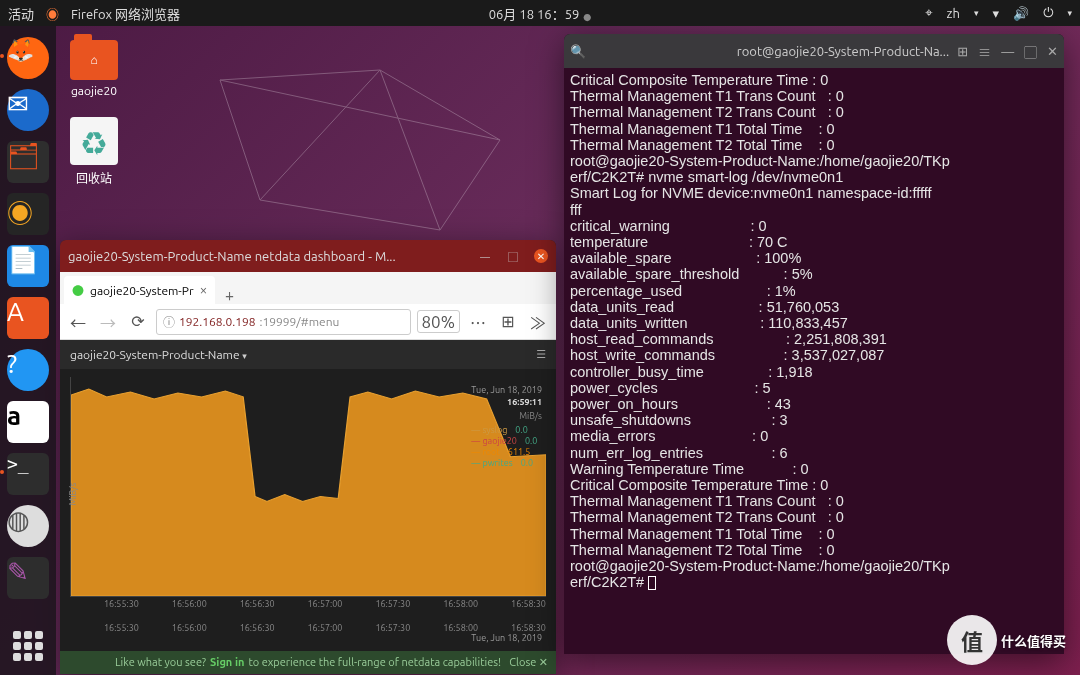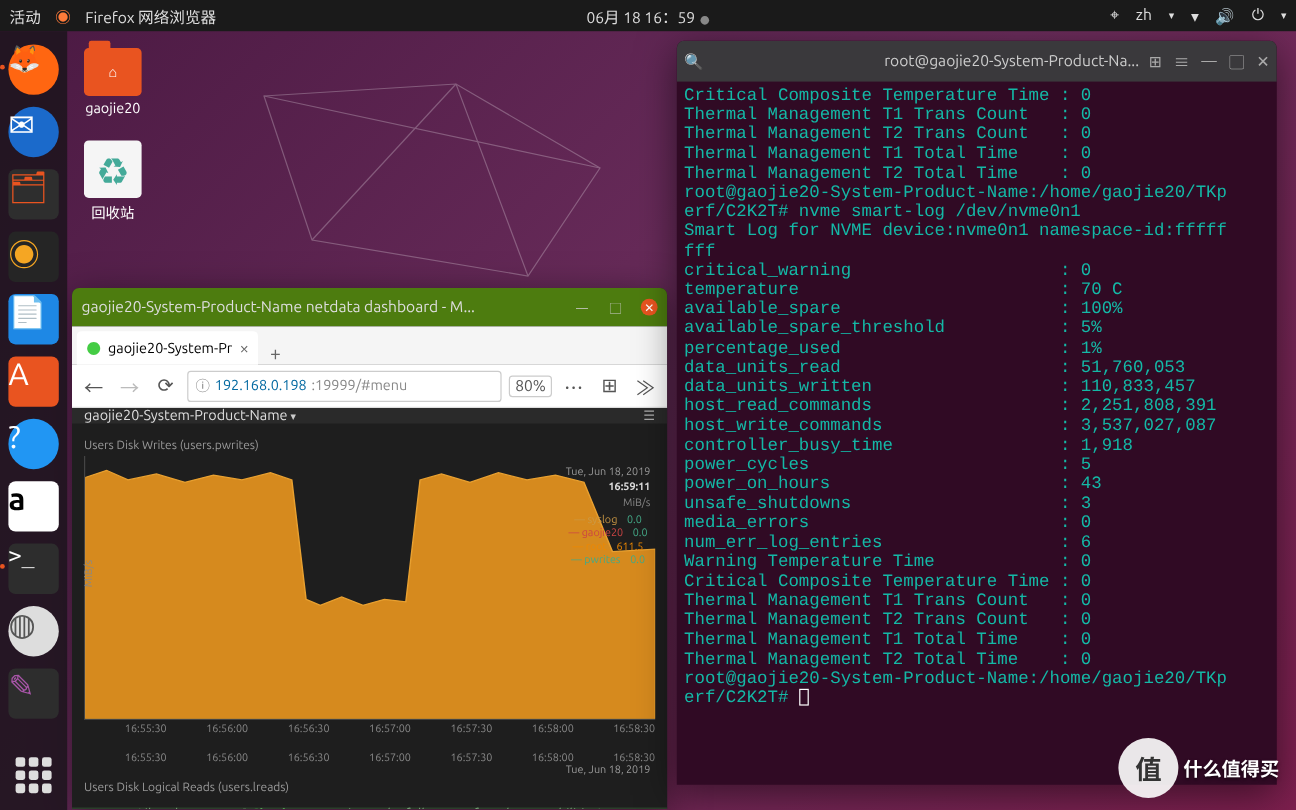--- a/index.html
+++ b/index.html
@@ -25,65 +25,65 @@
 .dock-sshot{background:#2d2d2d;color:#a855a8;width:42px;height:42px;border-radius:6px}
 .dock-apps{position:absolute;bottom:8px;width:42px;height:42px;display:grid;grid-template-columns:repeat(3,1fr);grid-template-rows:repeat(3,1fr);gap:3px;padding:6px}
 .dock-apps span{background:#ddd;border-radius:2px}
 .desktop-icons{position:absolute;left:70px;top:40px;display:flex;flex-direction:column;gap:20px}
 .desktop-icon{display:flex;flex-direction:column;align-items:center;gap:4px;color:#fff;font-size:12px;cursor:pointer}
 .folder-icon{width:48px;height:40px;background:#e95420;border-radius:4px;position:relative;display:flex;align-items:center;justify-content:center;color:#fff}
 .folder-icon::before{content:"";position:absolute;top:-6px;left:4px;width:18px;height:6px;background:#e95420;border-radius:2px 2px 0 0}
 .trash-icon{width:48px;height:48px;background:#f5f5f5;border-radius:4px;display:flex;align-items:center;justify-content:center;font-size:24px;color:#4a9}
 .window{position:absolute;border-radius:6px 6px 0 0;overflow:hidden;box-shadow:0 8px 32px rgba(0,0,0,0.5)}
 .firefox-win{left:60px;top:240px;width:496px;height:434px;background:#2a2a2e}
-.win-titlebar{height:32px;background:#4d7c0f;display:flex;align-items:center;padding:0 8px;color:#ddd;font-size:13px}
+.win-titlebar{height:32px;background:#7f1d1d;display:flex;align-items:center;padding:0 8px;color:#ddd;font-size:13px}
 .win-title{flex:1;white-space:nowrap;overflow:hidden;text-overflow:ellipsis}
 .win-btns{display:flex;gap:14px;align-items:center}
 .win-btn{width:14px;height:14px;border-radius:50%;cursor:pointer;display:flex;align-items:center;justify-content:center;font-size:10px;color:#333}
 .win-min{color:#ccc}
 .win-max{color:#ccc}
 .win-close{background:#e95420;color:#fff}
 .ff-tabs{height:32px;background:#f5f5f5;display:flex;align-items:flex-end;padding:0 4px}
 .ff-tab{height:28px;background:#fff;border-radius:4px 4px 0 0;display:flex;align-items:center;padding:0 8px;font-size:12px;gap:6px;min-width:0;max-width:180px}
 .ff-tab-text{overflow:hidden;white-space:nowrap;text-overflow:ellipsis}
 .ff-tab-close{color:#666;cursor:pointer;font-size:14px}
 .ff-newtab{width:28px;display:flex;align-items:center;justify-content:center;color:#666;cursor:pointer}
 .ff-toolbar{height:36px;background:#fff;display:flex;align-items:center;padding:0 6px;gap:6px;border-bottom:1px solid #ddd}
 .ff-nav-btn{width:24px;height:24px;display:flex;align-items:center;justify-content:center;color:#555;cursor:pointer;font-size:16px}
 .ff-url{flex:1;height:26px;border:1px solid #ccc;border-radius:3px;display:flex;align-items:center;padding:0 6px;font-size:12px;color:#333;gap:4px}
-.ff-zoom{font-size:13px;color:#555;border:1px solid #ccc;border-radius:3px;padding:1px 4px}
+.ff-zoom{font-size:17px;color:#555;border:1px solid #ccc;border-radius:3px;padding:1px 4px}
 .netdata{height:calc(100% - 100px);background:#1e1e1e;color:#ccc;font-size:11px;display:flex;flex-direction:column}
 .nd-header{height:32px;background:#2a2a2a;display:flex;align-items:center;padding:0 10px;justify-content:space-between}
 .nd-host{font-size:12px;color:#ddd}
 .nd-menu{color:#aaa;cursor:pointer}
 .nd-chart-area{flex:1;padding:8px 10px;position:relative}
 .nd-chart-title{font-size:10px;color:#999;margin:4px 0}
 .nd-chart{position:relative;height:220px;display:flex}
 .nd-yaxis{width:34px;display:flex;flex-direction:column;justify-content:space-between;font-size:9px;color:#888;text-align:right;padding-right:4px}
 .nd-plot{flex:1;position:relative;border-left:1px solid #444;border-bottom:1px solid #444}
 .nd-plot svg{width:100%;height:100%}
 .nd-xaxis{display:flex;justify-content:space-between;font-size:9px;color:#888;padding-left:34px;margin-top:2px}
 .nd-legend{position:absolute;right:4px;top:8px;font-size:9px;text-align:right}
 .nd-legend-date{color:#999;margin-bottom:2px}
 .nd-legend-time{color:#ddd;font-weight:bold;margin-bottom:4px}
 .nd-legend-unit{color:#888;margin-bottom:4px}
-.nd-legend-item{display:flex;justify-content:center;gap:8px;margin:1px 0}
+.nd-legend-item{display:flex;justify-content:flex-start;gap:8px;margin:1px 0}
 .nd-banner{height:26px;background:#2d4a2d;color:#9c9;display:flex;align-items:center;justify-content:center;font-size:11px;gap:4px}
 .nd-banner .signin{color:#6c6;font-weight:bold;cursor:pointer}
 .nd-banner-close{position:absolute;right:8px;color:#9c9;cursor:pointer}
 .term-win{left:564px;top:34px;width:500px;height:620px;background:#300a24}
 .term-titlebar{height:34px;background:#3a393c;display:flex;align-items:center;padding:0 6px;color:#ccc;font-size:13px;gap:8px}
 .term-title{flex:1;text-align:right;overflow:hidden;white-space:nowrap;text-overflow:ellipsis}
 .term-icons{display:flex;gap:10px;align-items:center}
 .term-icon-btn{color:#aaa;cursor:pointer;font-size:13px}
-.term-content{padding:4px 6px;font-family:Liberation Mono, monospace;font-size:14.5px;line-height:16.2px;color:#14b8a6;white-space:pre}
+.term-content{padding:4px 6px;font-family:Liberation Sans, sans-serif;font-size:14.5px;line-height:16.2px;color:#e5e5e5;white-space:pre}
 .cursor-block{display:inline-block;width:8px;height:14px;border:1px solid #fff;vertical-align:middle}
 .wm-badge{position:absolute;right:14px;bottom:10px;display:flex;align-items:center;gap:4px;z-index:200}
 .wm-circle{width:50px;height:50px;border-radius:50%;background:rgba(255,255,255,0.9);display:flex;align-items:center;justify-content:center;font-size:22px;color:#333;font-weight:bold}
-.wm-text{color:#fff;font-size:16px;font-weight:bold;text-shadow:0 1px 3px rgba(0,0,0,0.6)}
+.wm-text{color:#fff;font-size:13px;font-weight:bold;text-shadow:0 1px 3px rgba(0,0,0,0.6)}
 .geom{position:absolute;left:200px;top:60px;width:320px;height:180px;opacity:0.25;z-index:1}
 </style>
 </head>
 <body>
 
 <svg class="geom" viewBox="0 0 320 180">
     <g stroke="#fff" stroke-width="1" fill="none">
       <path d="M20 20 L180 10 L300 80 L240 170 L60 140 Z"></path>
       <path d="M60 140 L180 10"></path>
       <path d="M20 20 L300 80"></path>
@@ -186,35 +186,34 @@
       <span class="ff-tab-close">×</span>
     </div>
     <div class="ff-newtab">+</div>
   </div>
   <div class="ff-toolbar">
     <span class="ff-nav-btn">←</span>
     <span class="ff-nav-btn" style="color:#bbb">→</span>
     <span class="ff-nav-btn">⟳</span>
     <div class="ff-url">
       <span style="color:#888">ⓘ</span>
-      <span style="color:#0369a1">192.168.0.198</span>
+      <span style="color:#7f1d1d">192.168.0.198</span>
         <span style="color:#888">:19999/#menu</span>
     </div>
     <span class="ff-zoom">80%</span>
     <span class="ff-nav-btn">⋯</span>
     <span class="ff-nav-btn">⊞</span>
     <span class="ff-nav-btn">≫</span>
   </div>
   <div class="netdata">
     <div class="nd-header">
       <span><span class="nd-host">gaojie20-System-Product-Name</span> <span style="font-size:9px">▾</span></span>
       <span class="nd-menu">☰</span>
     </div>
     <div class="nd-chart-area">
-      <div class="nd-chart-title">Users Disk Writes (users.pwrites)</div>
       <div class="nd-chart">
         <div class="nd-plot">
           <svg viewBox="0 0 400 220" preserveAspectRatio="none">
             <path fill="#d68a1e" stroke="#e8a030" stroke-width="1" d="M0,18 L15,12 L30,20 L50,15 L70,22 L90,16 L110,20 L130,14 L145,20 L155,120 L165,125 L180,118 L195,125 L210,120 L225,122 L235,20 L250,15 L270,22 L290,14 L310,20 L330,16 L350,22 L370,80 L400,78 L400,220 L0,220 Z"></path>
           </svg>
         </div>
         <div class="nd-legend">
           <div class="nd-legend-date">Tue, Jun 18, 2019</div>
           <div class="nd-legend-time">16:59:11</div>
           <div class="nd-legend-unit">MiB/s</div>
@@ -251,21 +250,20 @@
       <div class="nd-xaxis" id="nd-xaxis2" style="margin-top:14px">
           <span>16:55:30</span>
           <span>16:56:00</span>
           <span>16:56:30</span>
           <span>16:57:00</span>
           <span>16:57:30</span>
           <span>16:58:00</span>
           <span>16:58:30</span>
         </div>
       <div style="text-align:right;font-size:9px;color:#999;padding-right:4px">Tue, Jun 18, 2019</div>
-      <div class="nd-chart-title">Users Disk Logical Reads (users.lreads)</div>
     </div>
     <div class="nd-banner" style="position:relative">
       <span>Like what you see? </span>
       <span class="signin">Sign in</span>
       <span> to experience the full-range of netdata capabilities!</span>
       <span class="nd-banner-close"><span>Close</span> ✕</span>
     </div>
   </div>
 </div>
 

